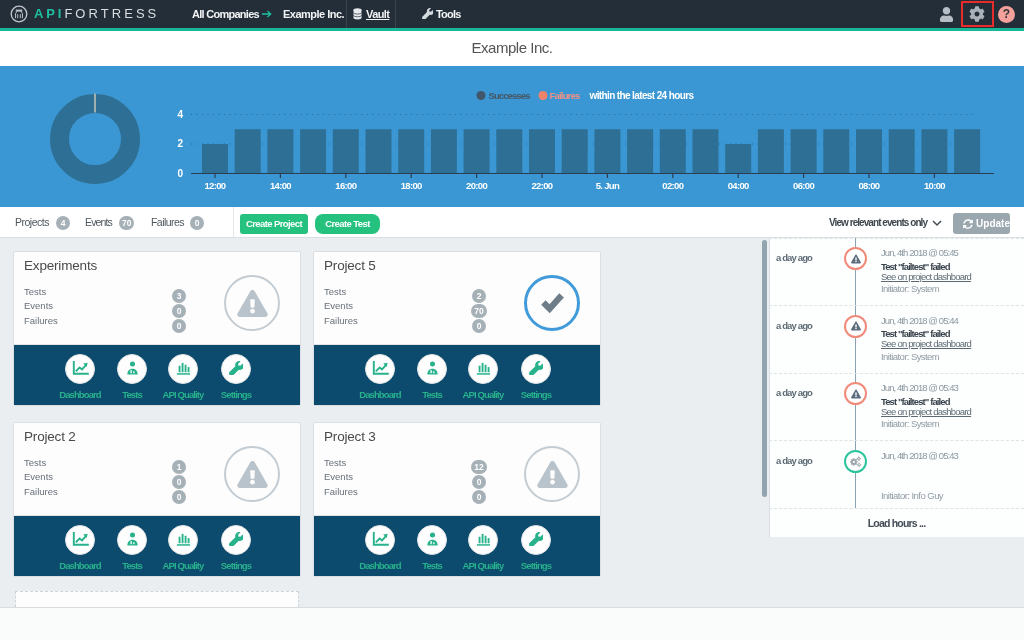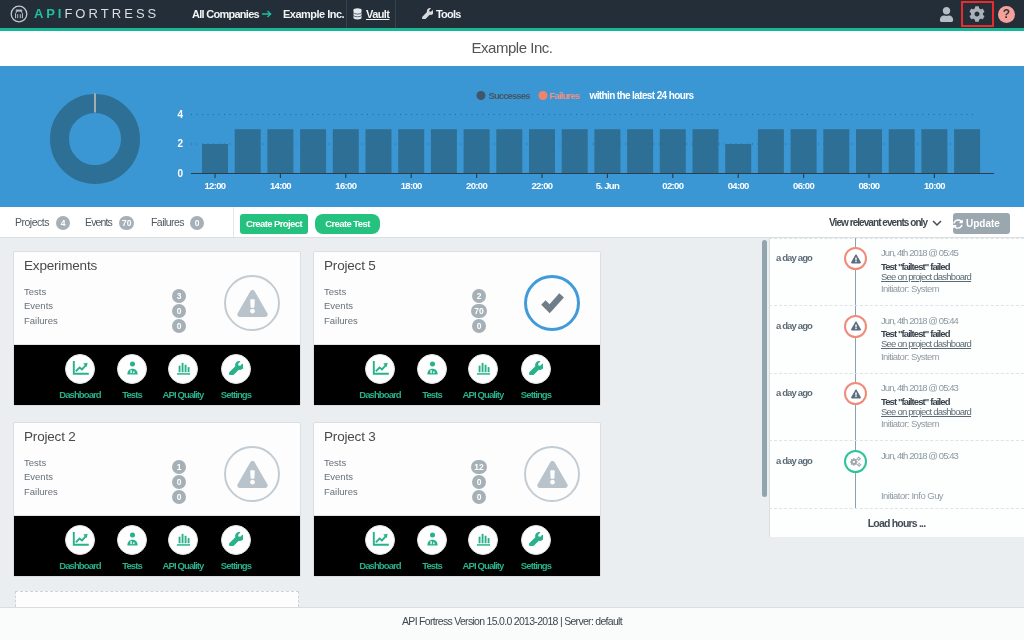--- a/index.html
+++ b/index.html
@@ -10,27 +10,27 @@
 #tealbar { position:absolute; left:0; top:28px; width:1024px; height:3px; background:#17b898; }
 .hmenu { position:absolute; top:0; height:28px; line-height:28px; font-size:11px; font-weight:bold; color:#f2f4f5; white-space:pre; }
 .hsep { position:absolute; top:0; height:28px; width:1px; background:#39434f; }
 #titleband { position:absolute; left:0; top:31px; width:1024px; height:35px; background:#ffffff; }
 #titleband .t { width:100%; text-align:center; font-size:15px; letter-spacing:-0.48px; color:#545454; margin-top:7.5px; }
 #banner { position:absolute; left:0; top:66px; width:1024px; height:141px; background:#3b97d4; }
 #toolbar { position:absolute; left:0; top:207px; width:1024px; height:31px; background:#ffffff; border-bottom:1px solid #dadfe2; }
 .tlabel { position:absolute; top:9px; font-size:10.5px; color:#4f575e; white-space:pre; }
 .badge { position:absolute; top:8.5px; height:14px; min-width:14px; border-radius:7px; background:#a6b0b7; color:#fff; font-size:8.5px; font-weight:bold; text-align:center; line-height:14px; padding:0 3px; }
 .gbtn { position:absolute; top:7px; height:20px; background:#25c17f; border-radius:3px; color:#fff; font-size:9.5px; font-weight:bold; letter-spacing:-0.6px; text-align:center; line-height:20px; }
-#updatebtn { position:absolute; top:6px; left:953px; width:57px; height:20.5px; background:#9aa7ae; border-radius:3px; color:#fff; font-size:10px; font-weight:bold; text-align:left; line-height:21px; }
+#updatebtn { position:absolute; top:6px; left:953px; width:57px; height:20.5px; background:#9aa7ae; border-radius:3px; color:#fff; font-size:10px; font-weight:bold; text-align:right; line-height:21px; }
 .card { position:absolute; width:288px; height:155px; background:#fdfdfd; border:1px solid #dcdfe1; border-radius:2px; }
 .card .title { position:absolute; left:10px; top:6px; font-size:13.5px; letter-spacing:-0.18px; color:#4a4a4a; }
 .card .lbl { position:absolute; left:10px; font-size:9.5px; color:#68707a; }
 .card .bdg { position:absolute; left:150px; width:30px; text-align:center; }
 .card .bdg span { display:inline-block; height:14px; min-width:14px; border-radius:7px; background:#a6b0b7; color:#fff; font-size:8.5px; font-weight:bold; line-height:14px; padding:0 3px; }
-.card .foot { position:absolute; left:0; bottom:0; width:286px; height:61px; background:#000000; border-top:1px solid #e3e5e2; }
+.card .foot { position:absolute; left:0; bottom:0; width:286px; height:61px; background:#0c4a6e; border-top:1px solid #e3e5e2; }
 .icbtn { position:absolute; width:30px; height:30px; border-radius:50%; background:#fefefe; border:1px solid #dfe2e3; top:9px; }
 .iclbl { position:absolute; top:44px; font-size:9.5px; font-weight:bold; letter-spacing:-0.9px; color:#28b28b; text-align:center; }
 .statuscircle { position:absolute; left:210px; top:23px; width:56px; height:56px; border-radius:50%; background:#fdfdfd; }
 #sidebar { position:absolute; left:769px; top:238px; width:255px; height:299px; background:#fdfefe; border-left:1px solid #d9dee1; border-top:1px dashed #dde3e6; }
 .titem { position:absolute; left:769px; width:255px; height:68px; border-bottom:1px dashed #dde3e6; }
 .tago { position:absolute; left:7px; top:14px; font-size:9.5px; font-weight:bold; letter-spacing:-0.87px; color:#5d6b75; }
 .tcirc { position:absolute; left:75px; top:9px; width:23px; height:23px; border-radius:50%; background:#fff; border:2px solid #f08a79; }
 .tdate { position:absolute; left:112px; top:9px; font-size:9.5px; letter-spacing:-0.92px; color:#8b98a1; }
 .ttitle { position:absolute; left:112px; top:22.5px; font-size:9.5px; font-weight:bold; letter-spacing:-0.91px; color:#39434c; line-height:12.6px; }
 .tlink { position:absolute; left:112px; top:32.5px; font-size:9.5px; letter-spacing:-0.78px; color:#5d6a73; text-decoration:underline; }
@@ -439,14 +439,13 @@
         </g>
       </svg>
     </div>
   <div class="tdate">Jun, 4th 2018 @ 05:43</div>
 
   <div class="tinit" style="top:48.5px; letter-spacing:-0.54px;">Initiator: Info Guy</div>
 </div>
 <div style="position:absolute; left:769px; top:509px; width:255px; height:28px; text-align:center; font-size:10.5px; font-weight:bold; letter-spacing:-0.8px; color:#434c55; line-height:28px;">Load hours ...</div>
 
 <div id="footer">
-  <div class="l1">API Fortress Version 15.0.0 2013-2018 | Server: default</div>
 </div>
 
 </body></html>

